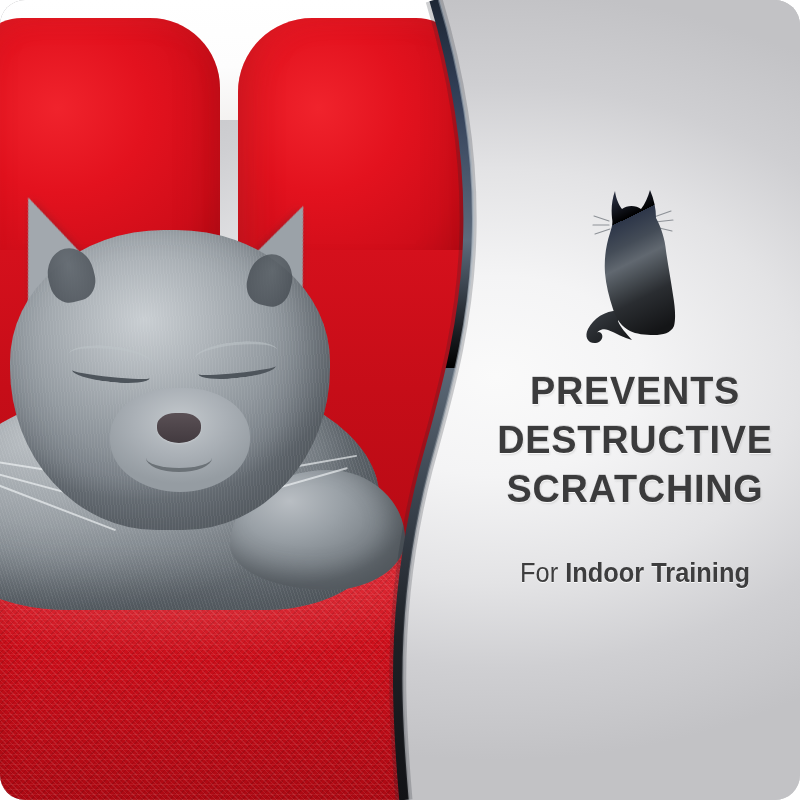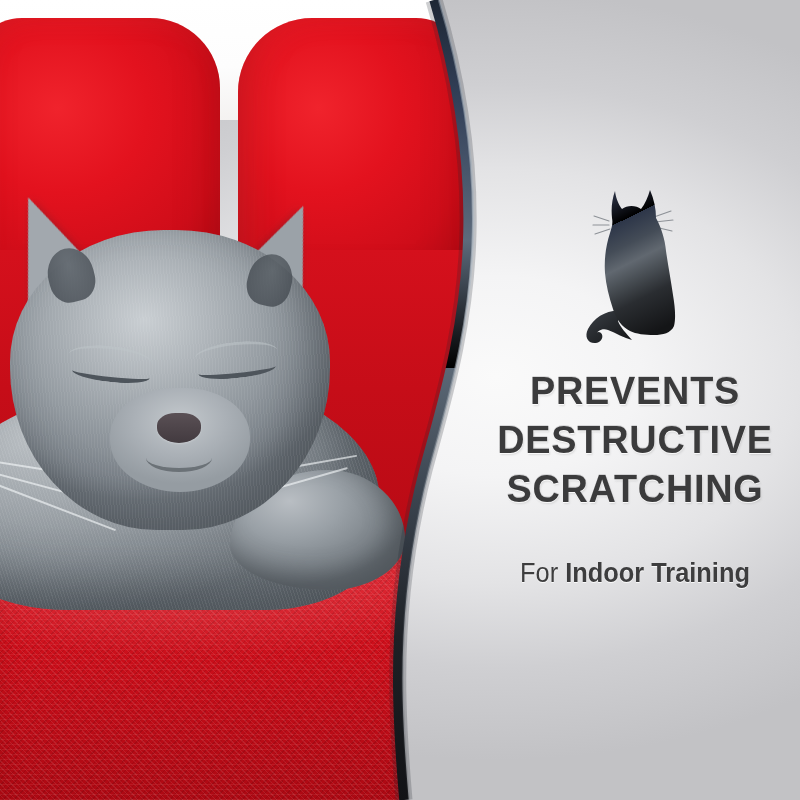--- a/index.html
+++ b/index.html
@@ -4,20 +4,21 @@
 <title>Prevents Destructive Scratching</title>
 <style>
   * { margin:0; padding:0; box-sizing:border-box; }
   html,body { width:800px; height:800px; overflow:hidden; background:#fff; }
   body { font-family:"Liberation Sans", sans-serif; }
 
   #banner {
     position:relative;
     width:800px; height:800px;
     overflow:hidden;
+    border-radius:25px;
   }
 
   
   #right-panel {
     position:absolute; inset:0;
     background:
       radial-gradient(ellipse 70% 48% at 62% 47%,
          #fafafa 0%, #f4f4f5 26%, #e3e3e5 54%, #cfcfd2 76%, #c2c2c5 100%),
       linear-gradient(180deg,#b4b4b7 0%,#c3c3c6 22%,#d8d8da 48%,#cdcdd0 78%,#c8c8cb 100%);
   }

